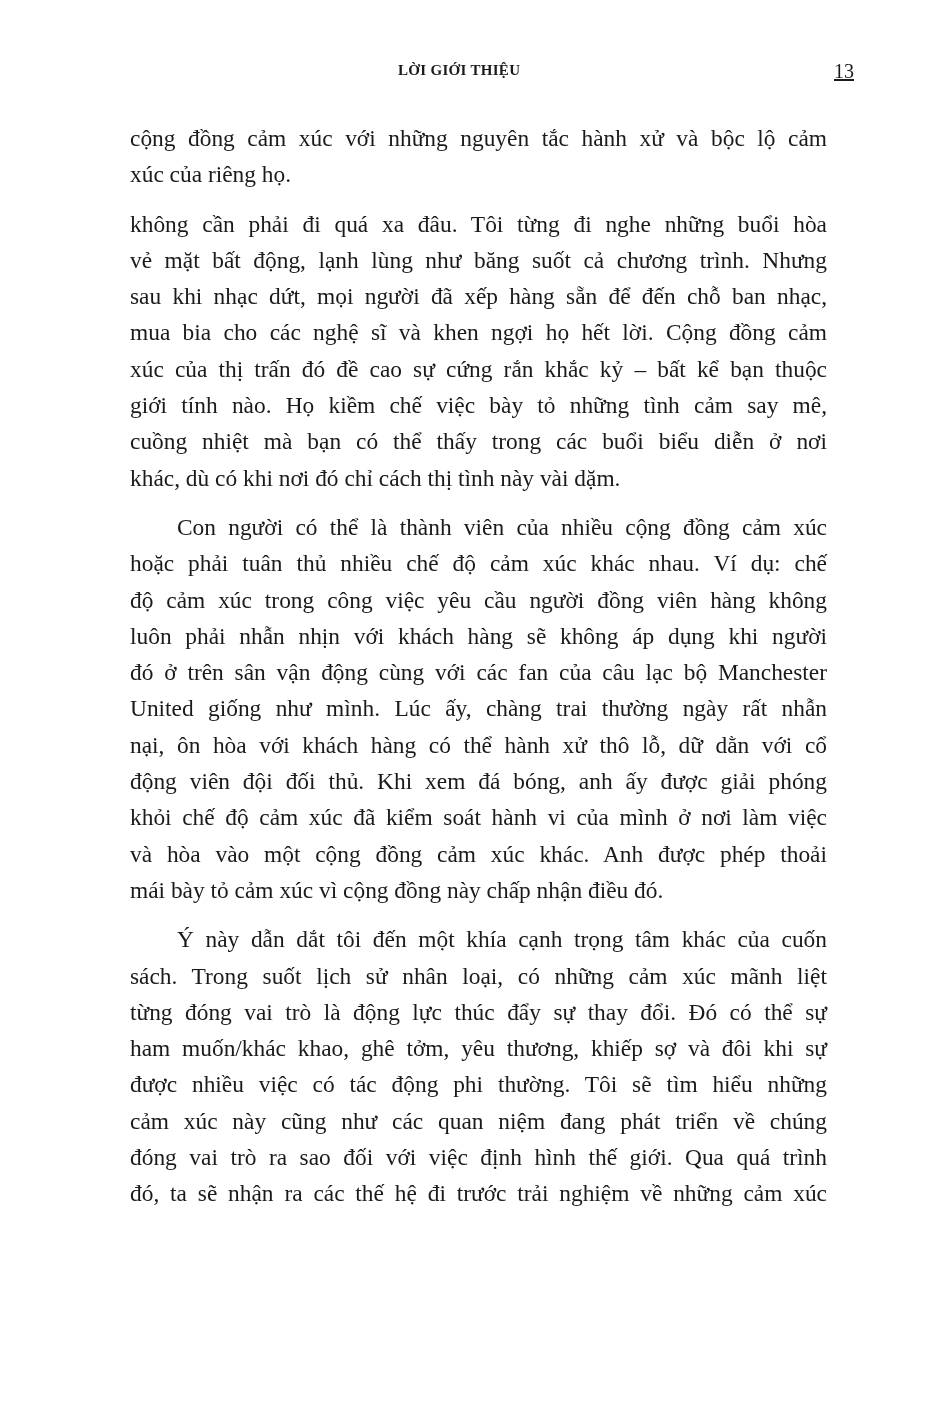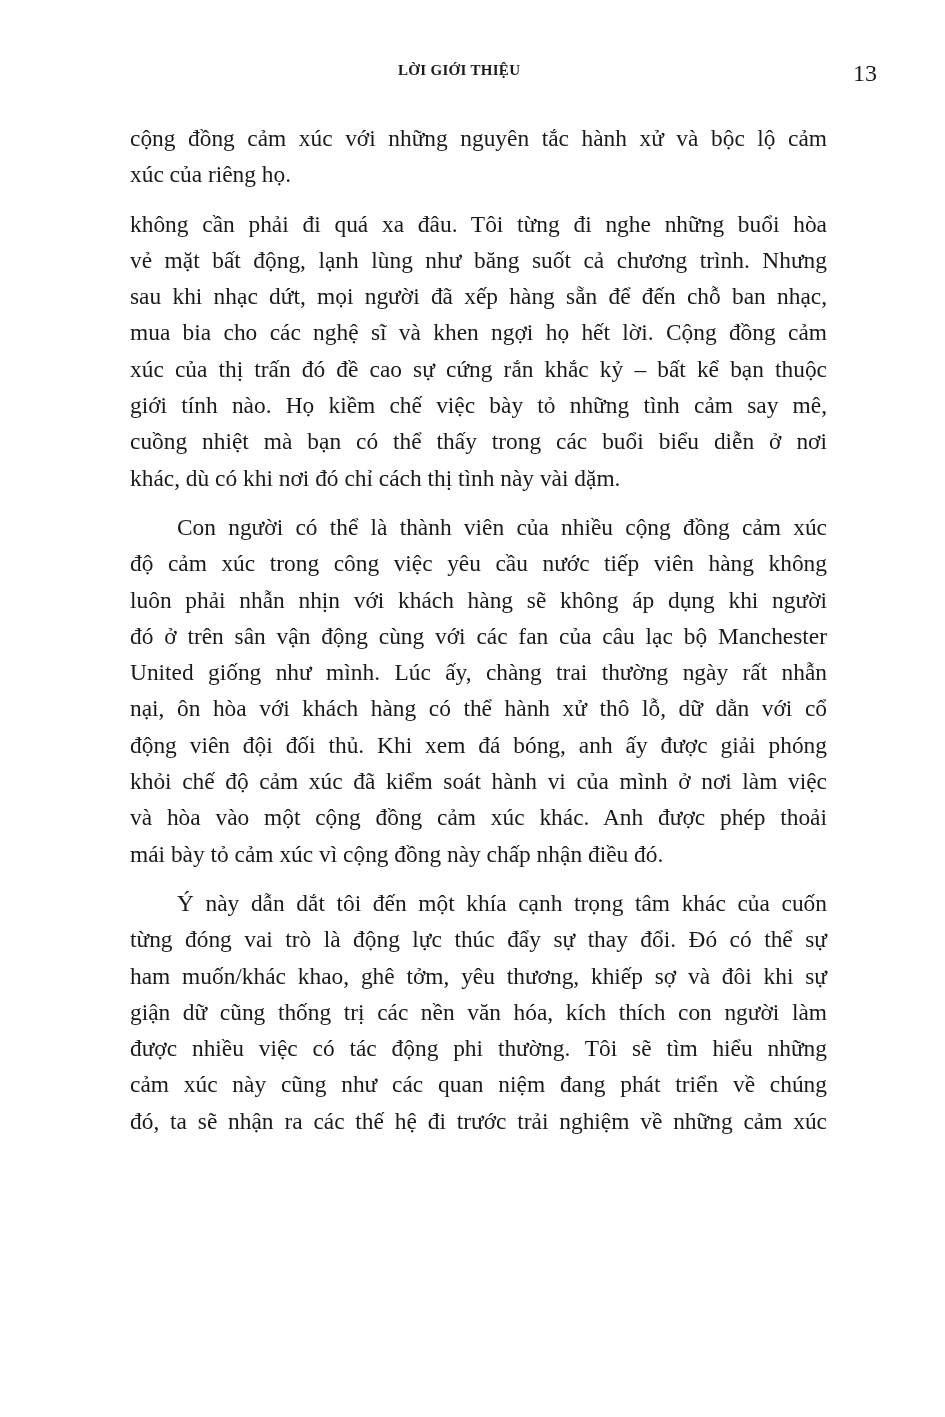--- a/index.html
+++ b/index.html
@@ -25,23 +25,24 @@
     .running-title {
       position: absolute;
       left: 398px;
       top: 0;
       font-size: 15px;
       font-weight: bold;
       letter-spacing: 0.3px;
     }
     .page-number {
       position: absolute;
-      left: 853px;
+      left: 834px;
       top: -2px;
-      font-size: 24px;
+      font-size: 20px;
+      text-decoration: underline;
     }
     .body-text {
       position: absolute;
       top: 112px;
       left: 130px;
       width: 697px;
     }
     .para {
       margin: 8px 0 13px 0;
     }
@@ -82,33 +83,35 @@
     <span class="line">sau khi nhạc dứt, mọi người đã xếp hàng sẵn để đến chỗ ban nhạc,</span>
     <span class="line">mua bia cho các nghệ sĩ và khen ngợi họ hết lời. Cộng đồng cảm</span>
     <span class="line">xúc của thị trấn đó đề cao sự cứng rắn khắc kỷ – bất kể bạn thuộc</span>
     <span class="line">giới tính nào. Họ kiềm chế việc bày tỏ những tình cảm say mê,</span>
     <span class="line">cuồng nhiệt mà bạn có thể thấy trong các buổi biểu diễn ở nơi</span>
     <span class="line last">khác, dù có khi nơi đó chỉ cách thị tình này vài dặm.</span>
   </p>
 
   <p class="para">
     <span class="line indent">Con người có thể là thành viên của nhiều cộng đồng cảm xúc</span>
-    <span class="line">độ cảm xúc trong công việc yêu cầu nước tiếp viên hàng không</span>
+    <span class="line">hoặc phải tuân thủ nhiều chế độ cảm xúc khác nhau. Ví dụ: chế</span>
+    <span class="line">độ cảm xúc trong công việc yêu cầu người đồng viên hàng không</span>
     <span class="line">luôn phải nhẫn nhịn với khách hàng sẽ không áp dụng khi người</span>
     <span class="line">đó ở trên sân vận động cùng với các fan của câu lạc bộ Manchester</span>
     <span class="line">United giống như mình. Lúc ấy, chàng trai thường ngày rất nhẫn</span>
     <span class="line">nại, ôn hòa với khách hàng có thể hành xử thô lỗ, dữ dằn với cổ</span>
     <span class="line">động viên đội đối thủ. Khi xem đá bóng, anh ấy được giải phóng</span>
     <span class="line">khỏi chế độ cảm xúc đã kiểm soát hành vi của mình ở nơi làm việc</span>
     <span class="line">và hòa vào một cộng đồng cảm xúc khác. Anh được phép thoải</span>
     <span class="line last">mái bày tỏ cảm xúc vì cộng đồng này chấp nhận điều đó.</span>
   </p>
 
   <p class="para">
     <span class="line indent">Ý này dẫn dắt tôi đến một khía cạnh trọng tâm khác của cuốn</span>
+    <span class="line">sách. Trong suốt lịch sử nhân loại, có những cảm xúc mãnh liệt</span>
     <span class="line">từng đóng vai trò là động lực thúc đẩy sự thay đổi. Đó có thể sự</span>
     <span class="line">ham muốn/khác khao, ghê tởm, yêu thương, khiếp sợ và đôi khi sự</span>
-    <span class="line">giận dữ cũng thống trị các nền văn hóa, kích thích con người làm</span>
     <span class="line">được nhiều việc có tác động phi thường. Tôi sẽ tìm hiểu những</span>
     <span class="line">cảm xúc này cũng như các quan niệm đang phát triển về chúng</span>
+    <span class="line">đóng vai trò ra sao đối với việc định hình thế giới. Qua quá trình</span>
     <span class="line">đó, ta sẽ nhận ra các thế hệ đi trước trải nghiệm về những cảm xúc</span>
   </p>
 </div>
 
 </body></html>

